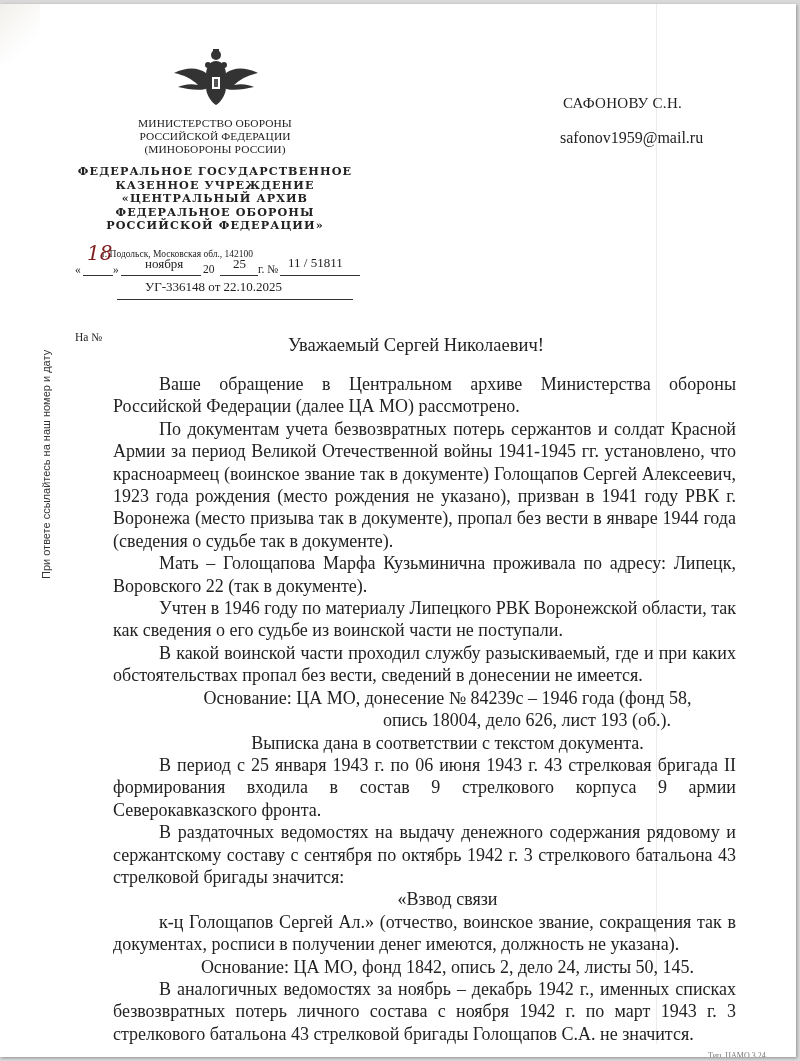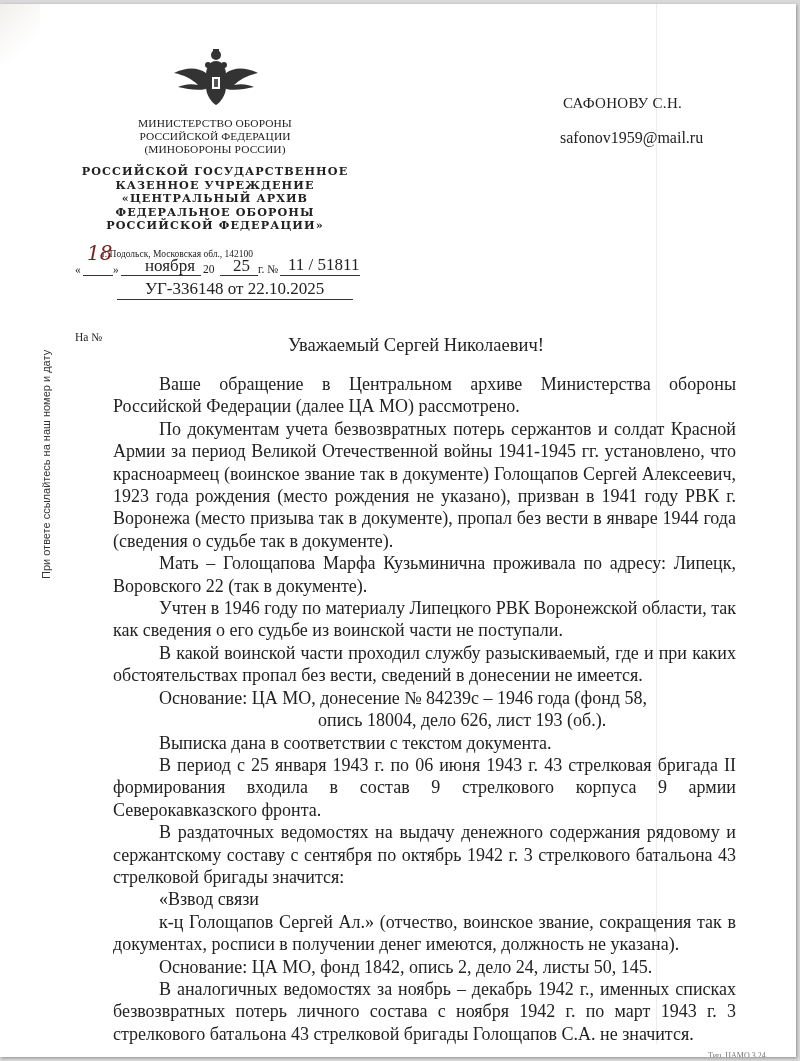--- a/index.html
+++ b/index.html
@@ -25,42 +25,42 @@
   }
   .emblem { position:absolute; left:172px; top:43px; width:88px; height:62px; }
   .org-block { position:absolute; left:70px; top:113px; width:290px; text-align:center; }
   .org-line { font-size:11.4px; line-height:13px; letter-spacing:0.1px; }
   .org-bold { font-size:11.2px; line-height:13.6px; font-weight:bold; letter-spacing:1.1px; font-family:"DejaVu Serif", serif; }
   .org-gap { height:9px; }
 
   .reg { position:absolute; left:75px; top:243px; width:290px; }
   .reg .small { font-size:9.5px; position:absolute; white-space:nowrap; }
   .reg .hand { position:absolute; font-size:20px; color:#7f1d1d; font-style:italic; font-family:"DejaVu Serif", serif; }
-  .reg .typed { position:absolute; font-size:17px; white-space:nowrap; }
+  .reg .typed { position:absolute; font-size:13px; white-space:nowrap; }
   .reg .lbl { position:absolute; font-size:11.5px; white-space:nowrap; }
   .reg .uline { position:absolute; height:1px; background:#333; }
 
   .recipient { position:absolute; left:563px; top:85px; font-size:15px; letter-spacing:0.3px;margin-top:6px; }
   .email { position:absolute; left:560px; top:125px; font-size:16px; }
 
   .side-note {
     position:absolute; left:40px; top:575px;
     transform-origin:left top; transform:rotate(-90deg);
     font-family:"Liberation Sans", sans-serif; font-size:11px; white-space:nowrap; color:#333;
   }
 
   .salutation { position:absolute; left:0; width:800px; top:331px; text-align:center; font-size:18.5px; padding-left:32px; box-sizing:border-box; }
 
   .body-text {
     position:absolute; left:113px; top:369px; width:623px;
     font-size:18px; line-height:22.4px; text-align:justify;
   }
   .body-text p { margin:0; text-indent:46px; }
   .body-text p.ref2 { text-indent:0; padding-left:205px; }
-  .body-text p.left { text-align:left; }
+  .body-text p.left { text-align:center; }
 
   .footer-mark { position:absolute; left:708px; top:1047px; font-size:8px; color:#777; white-space:nowrap;text-align:right; }
 </style>
 </head>
 <body>
 
 <div class="page">
   <div class="page-fold"></div>
   <div class="fold-line"></div>
 
@@ -78,21 +78,21 @@
       <rect x="40" y="30" width="8" height="12"></rect>
     </g>
     <rect x="42" y="32" width="4" height="8" fill="#555"></rect>
   </svg>
 
   <div class="org-block">
     <div class="org-line">МИНИСТЕРСТВО ОБОРОНЫ</div>
     <div class="org-line">РОССИЙСКОЙ ФЕДЕРАЦИИ</div>
     <div class="org-line">(МИНОБОРОНЫ РОССИИ)</div>
     <div class="org-gap"></div>
-    <div class="org-bold">РОССИЙСКОЙ ГОСУДАРСТВЕННОЕ</div>
+    <div class="org-bold">ФЕДЕРАЛЬНОЕ ГОСУДАРСТВЕННОЕ</div>
     <div class="org-bold">КАЗЕННОЕ УЧРЕЖДЕНИЕ</div>
     <div class="org-bold">«ЦЕНТРАЛЬНЫЙ АРХИВ</div>
     <div class="org-bold">ФЕДЕРАЛЬНОЕ ОБОРОНЫ</div>
     <div class="org-bold">РОССИЙСКОЙ ФЕДЕРАЦИИ»</div>
   </div>
 
   <div class="reg">
     <span class="small" style="left:27px;top:2px;text-align:center;">г. Подольск,  Московская обл., 142100</span>
     <span class="lbl" style="left:0;top:16px;">«</span>
     <span class="hand" style="left:12px;top:-6px;">18</span>

